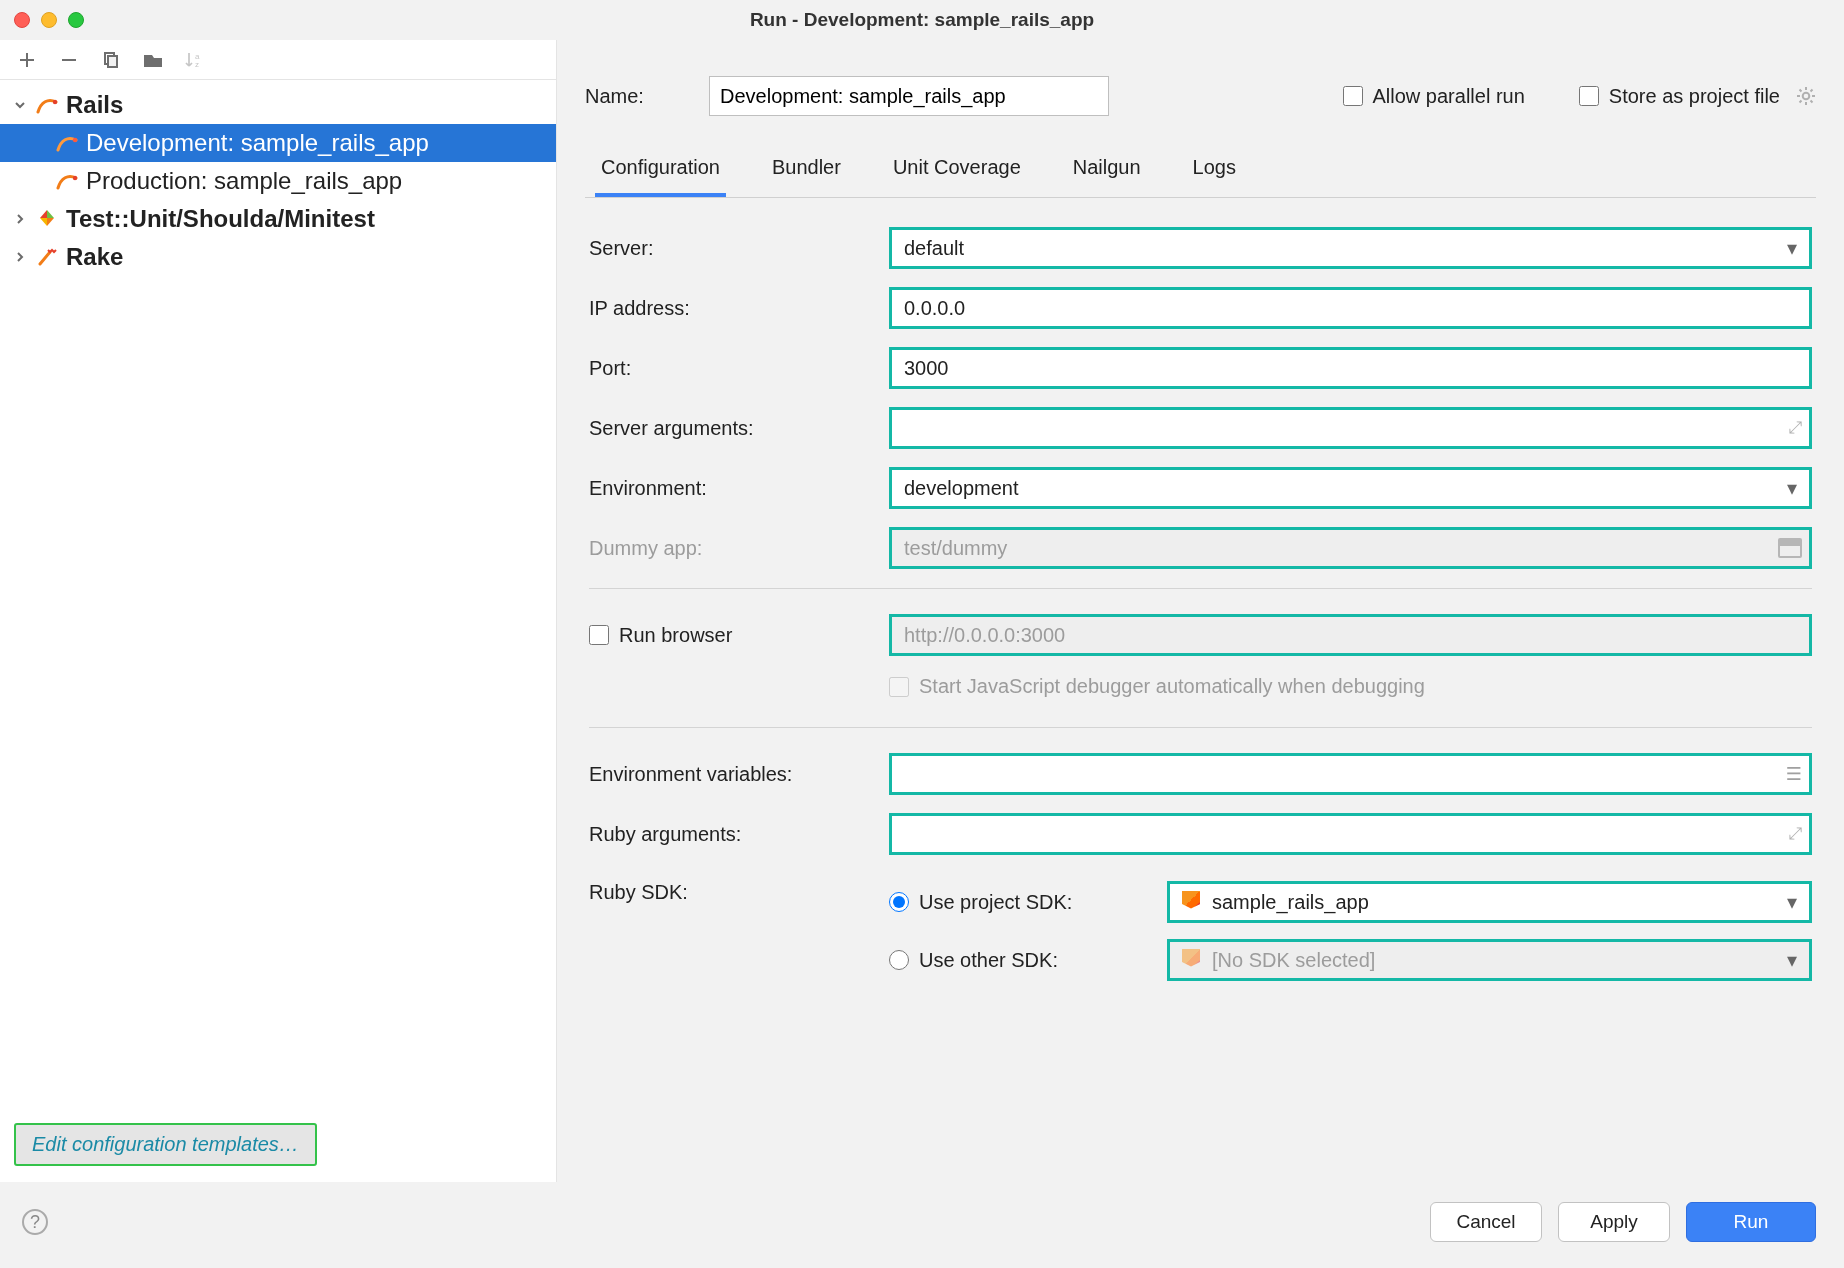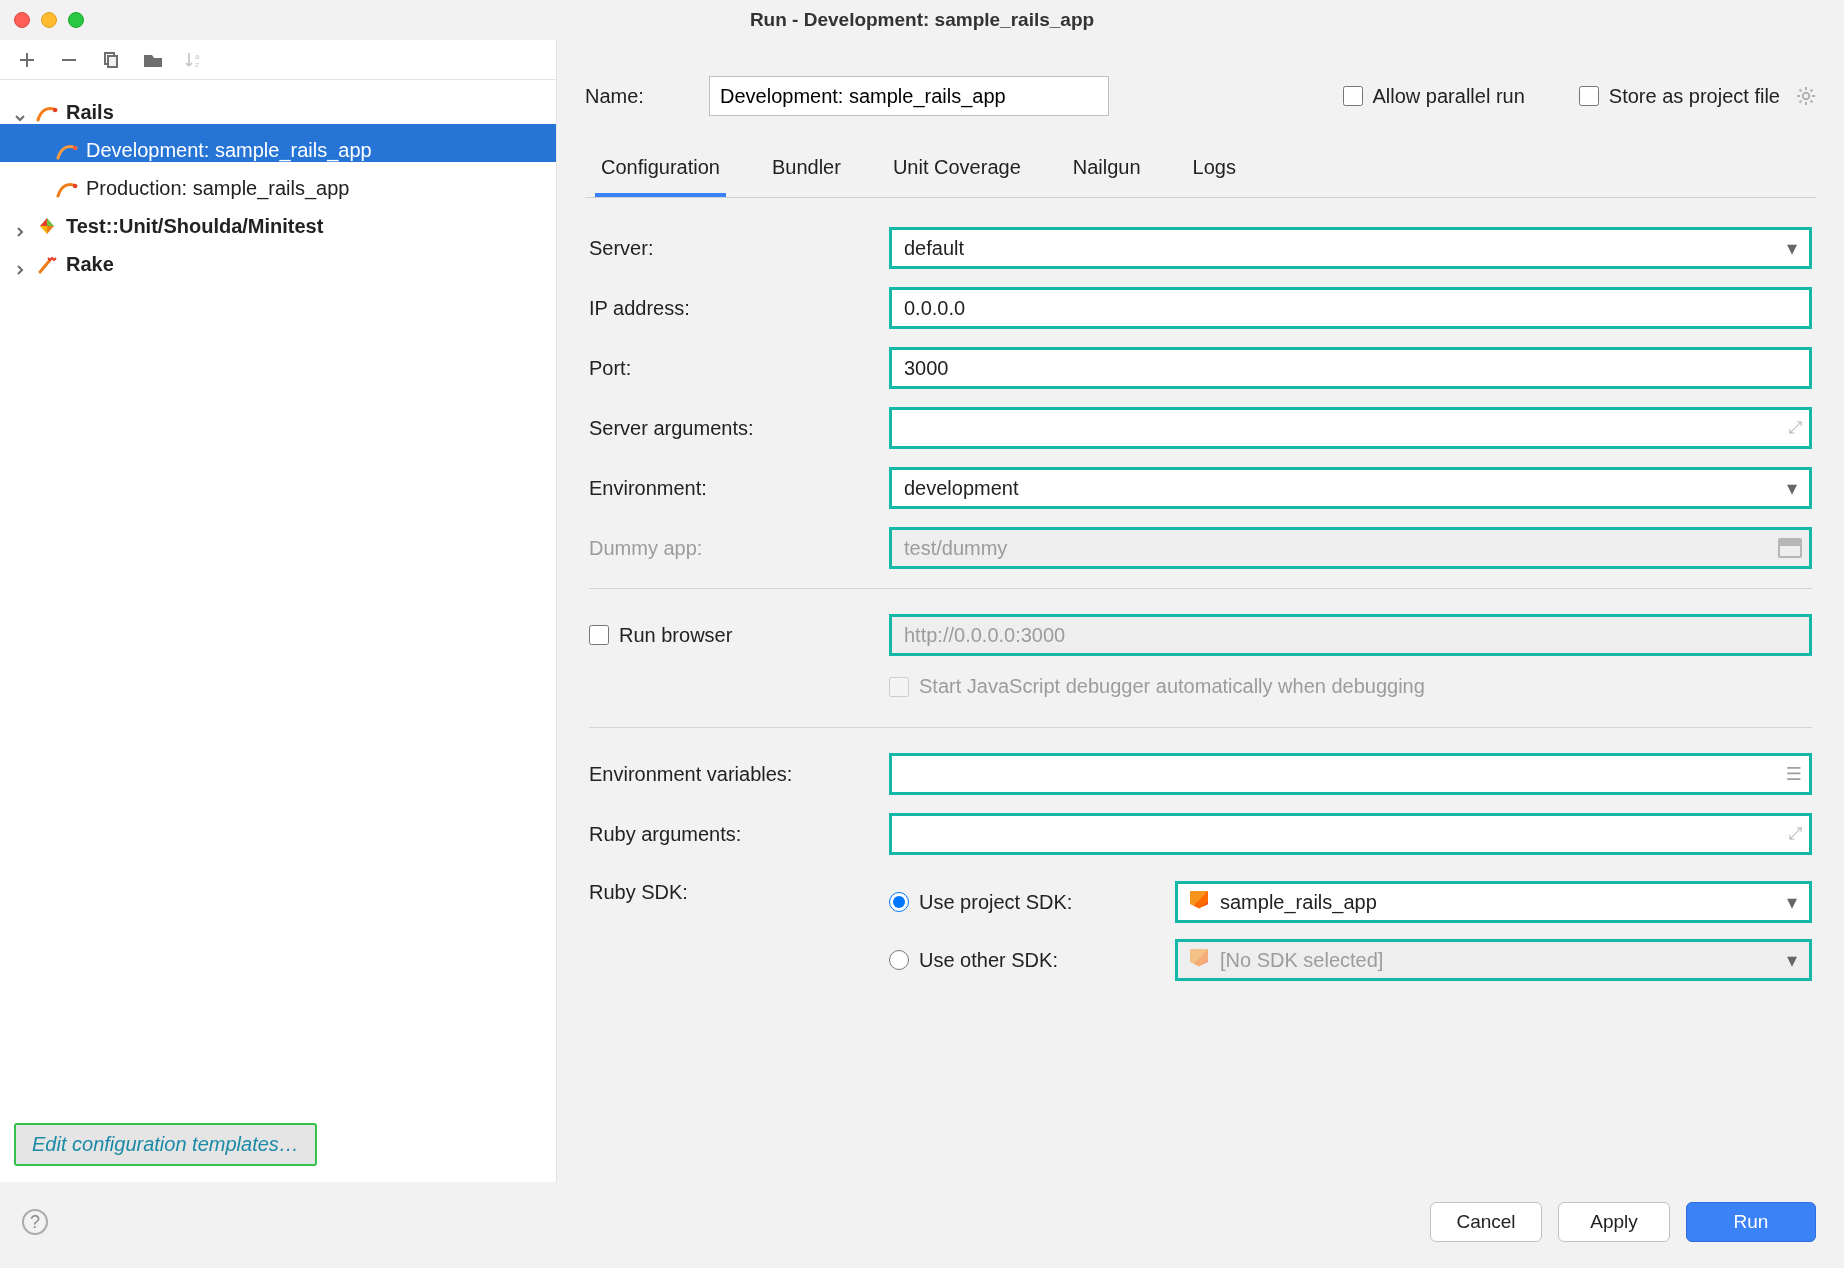--- a/index.html
+++ b/index.html
@@ -46,22 +46,22 @@
     border-right: 1px solid #e4e4e4;
   }
   .sidebar-toolbar {
     height: 40px; display: flex; align-items: center; gap: 20px;
     padding: 0 16px; border-bottom: 1px solid #e4e4e4;
   }
   .tb-icon { color: #777; display: inline-flex; align-items: center; justify-content: center; width: 22px; height: 22px; }
   .tb-icon.disabled { color: #bbb; }
   .tree { flex: 1; padding-top: 6px; overflow: auto; }
   .tree-item {
-    display: flex; align-items: flex-end; height: 38px; padding-left: 14px;
-    font-size: 20px;
+    display: flex; align-items: center; height: 38px; padding-left: 14px;
+    font-size: 24px;
   }
   .tree-item.selected { background: #2675d6; color: #fff; }
   .tree-item.bold { font-weight: 700; }
   .tree-chevron { width: 20px; margin-right: 2px; color: #777; display:inline-flex; }
   .tree-icon { width: 22px; height: 22px; margin-right: 8px; display:inline-flex; align-items:center; }
   .sidebar-footer {
     padding: 12px 14px 16px 14px;
   }
   .edit-templates-btn {
     display: inline-block;
@@ -134,21 +134,21 @@
     background: linear-gradient(#b6b6b6 0 40%, rgba(0,0,0,0) 40%);
   }
   .list-pin { position: relative; }
   .list-pin::after {
     content: "☰"; position: absolute; right: 10px; top: 50%; transform: translateY(-50%);
     color: #a0a0a0; background:#fff; font-size: 18px;
   }
   .divider { height:1px; background:#d4d4d4; margin: 10px 0 16px 0; }
   .radio-row { display:flex; align-items:center; gap: 10px; font-size: 20px; padding: 6px 0;}
   .radio-row input[type=radio] { width: 20px; height: 20px; }
-  .sdk-row { display:flex; align-items:center; gap: 16px; padding: 8px 0; justify-content: space-between;}
+  .sdk-row { display:flex; align-items:center; gap: 8px; padding: 8px 0; justify-content: space-between;}
   .sdk-row .radio-row { width: 270px; }
   .sdk-row .select-input { flex:1; }
   .ruby-icon {
     width:18px;height:18px; display:inline-block; margin-right:12px;
     background: linear-gradient(135deg,#f7941d 50%, #ff6a00 50%);
     clip-path: polygon(0 0, 100% 0, 100% 75%, 50% 100%, 0 75%);
     position: relative;
   }
   .ruby-icon::after{
     content:""; position:absolute; right:-4px; bottom:-4px; width:9px;height:9px;

